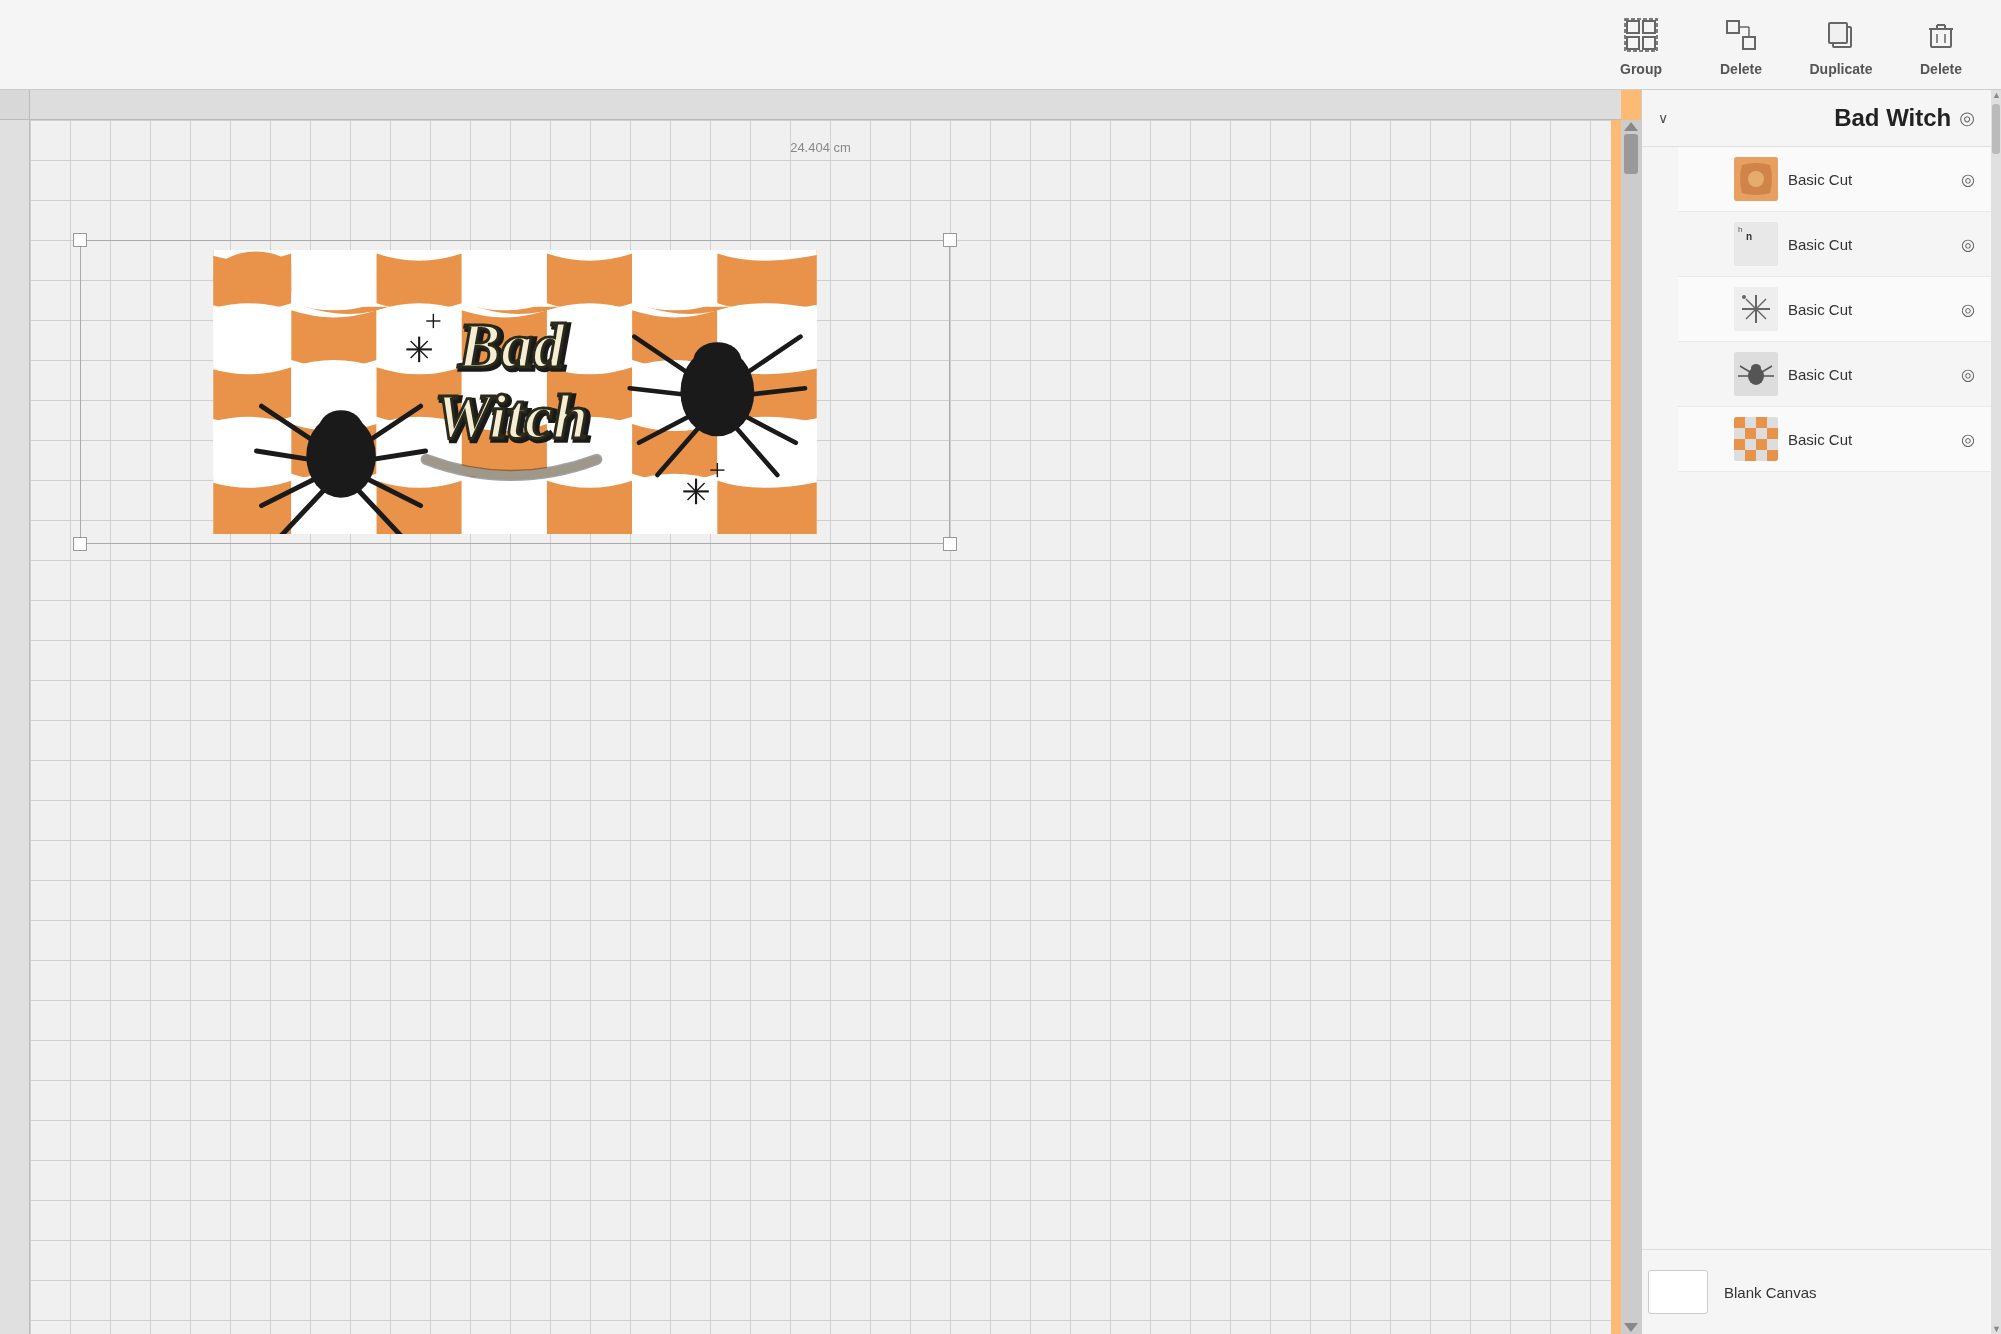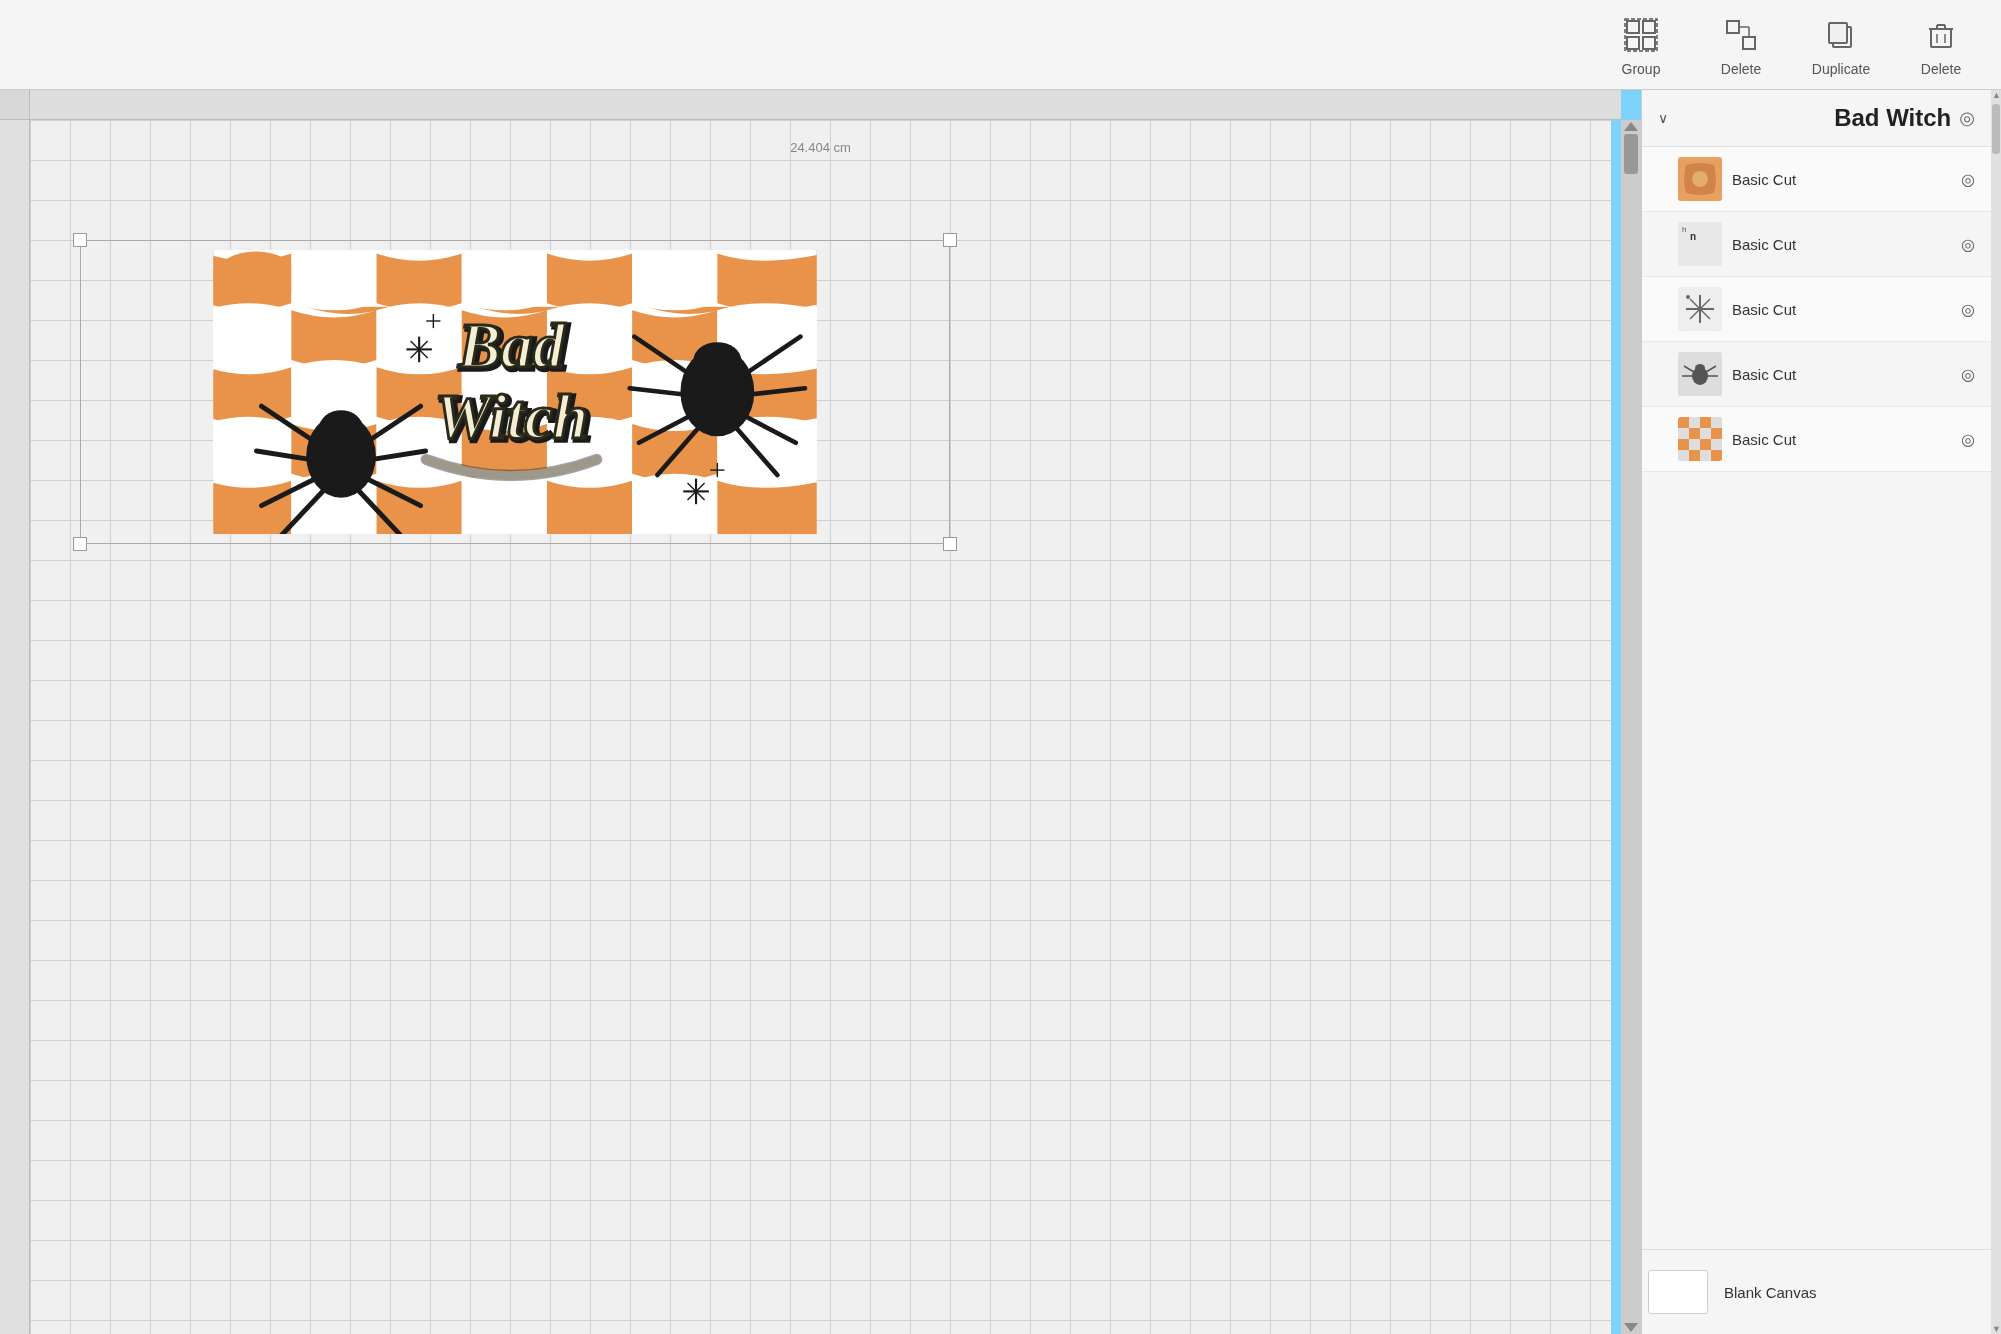--- a/index.html
+++ b/index.html
@@ -25,20 +25,21 @@
       gap: 20px;
       flex-shrink: 0;
     }
     .toolbar-btn {
       display: flex;
       flex-direction: column;
       align-items: center;
       gap: 4px;
       cursor: pointer;
       min-width: 80px;
+      font-weight: bold;
     }
     .toolbar-btn .btn-icon {
       width: 44px;
       height: 44px;
       display: flex;
       align-items: center;
       justify-content: center;
       font-size: 26px;
       color: #555;
     }
@@ -52,21 +53,21 @@
       display: flex;
       flex: 1;
       overflow: hidden;
     }
 
     
     .canvas-wrapper {
       flex: 1;
       position: relative;
       overflow: hidden;
-      background: #7dd3fc;
+      background: #fdba74;
     }
 
     
     .ruler-h {
       position: absolute;
       top: 0;
       left: 30px;
       right: 30px;
       height: 30px;
       background: #e0e0e0;
@@ -191,24 +192,25 @@
     .layer-group .eye-icon {
       font-size: 18px;
       color: #666;
       cursor: pointer;
     }
 
     
     .layer-item {
       display: flex;
       align-items: center;
-      padding: 10px 16px 10px 36px;
+      padding: 10px 16px 10px 56px;
       border-bottom: 1px solid #e8e8e8;
       background: #fafafa;
       gap: 10px;
+      margin-left: 36px;
     }
     .layer-item:nth-child(odd) {
       background: #f5f5f5;
     }
     .layer-thumbnail {
       width: 44px;
       height: 44px;
       background: #ddd;
       border-radius: 3px;
       overflow: hidden;

